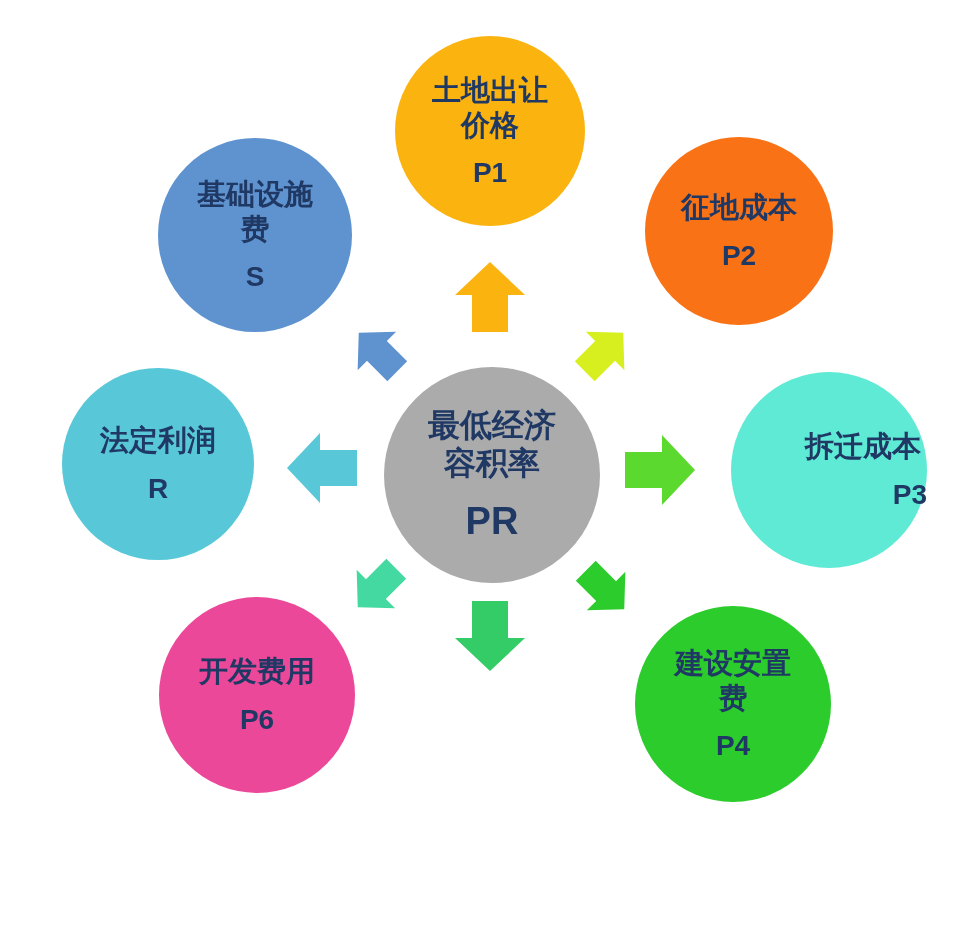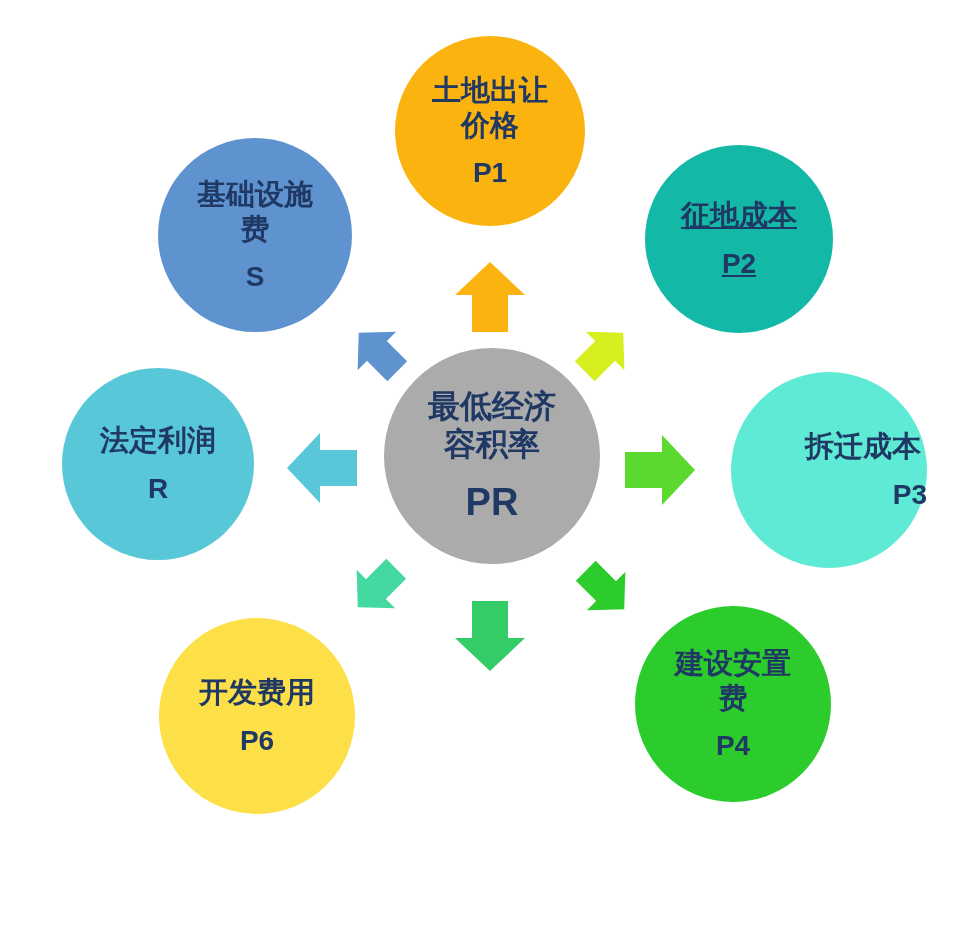--- a/index.html
+++ b/index.html
@@ -52,52 +52,52 @@
 </head>
 <body>
 
 <div class="canvas">
 
   <div class="node" style="left: 395px; top: 36px; width: 190px; height: 190px; background: rgb(251, 180, 15);">
     <div class="label">土地出让价格</div>
     <div class="symbol">P1</div>
   </div>
 
-  <div class="node" style="left: 645px; top: 145px; width: 188px; height: 188px; background: #14b8a6; text-decoration: underline;">
+  <div class="node" style="left: 645px; top: 137px; width: 188px; height: 188px; background: #f97316;">
     <div class="label">征地成本</div>
     <div class="symbol">P2</div>
   </div>
 
   <div class="node" style="left: 731px; top: 372px; width: 196px; height: 196px; background: #5eead4; align-items: flex-end;">
     <div class="label">拆迁成本</div>
     <div class="symbol">P3</div>
   </div>
 
   <div class="node" style="left: 635px; top: 606px; width: 196px; height: 196px; background: rgb(43, 204, 43);">
     <div class="label">建设安置费</div>
     <div class="symbol">P4</div>
   </div>
 
 
-  <div class="node" style="left: 159px; top: 618px; width: 196px; height: 196px; background: #fde047; align-items: center;">
+  <div class="node" style="left: 159px; top: 597px; width: 196px; height: 196px; background: #ec4899; align-items: center;">
     <div class="label">开发费用</div>
     <div class="symbol">P6</div>
   </div>
 
   <div class="node" style="left: 62px; top: 368px; width: 192px; height: 192px; background: rgb(88, 200, 216);">
     <div class="label">法定利润</div>
     <div class="symbol">R</div>
   </div>
 
   <div class="node" style="left: 158px; top: 138px; width: 194px; height: 194px; background: rgb(94, 147, 207);">
     <div class="label">基础设施费</div>
     <div class="symbol">S</div>
   </div>
 
-  <div class="node center-node" style="left: 384px; top: 348px; width: 216px; height: 216px; background: rgb(171, 171, 171);">
+  <div class="node center-node" style="left: 384px; top: 367px; width: 216px; height: 216px; background: rgb(171, 171, 171);">
     <div class="label">最低经济容积率</div>
     <div class="symbol">PR</div>
   </div>
 
   <div class="arrow" style="left:454px; top:261px; width:72px; height:72px; transform:rotate(0deg);">
     <svg viewBox="0 0 72 72" width="72" height="72">
       <polygon points="36,1 71,34 54,34 54,71 18,71 18,34 1,34" fill="#FBB40F"></polygon>
     </svg>
   </div>
 

